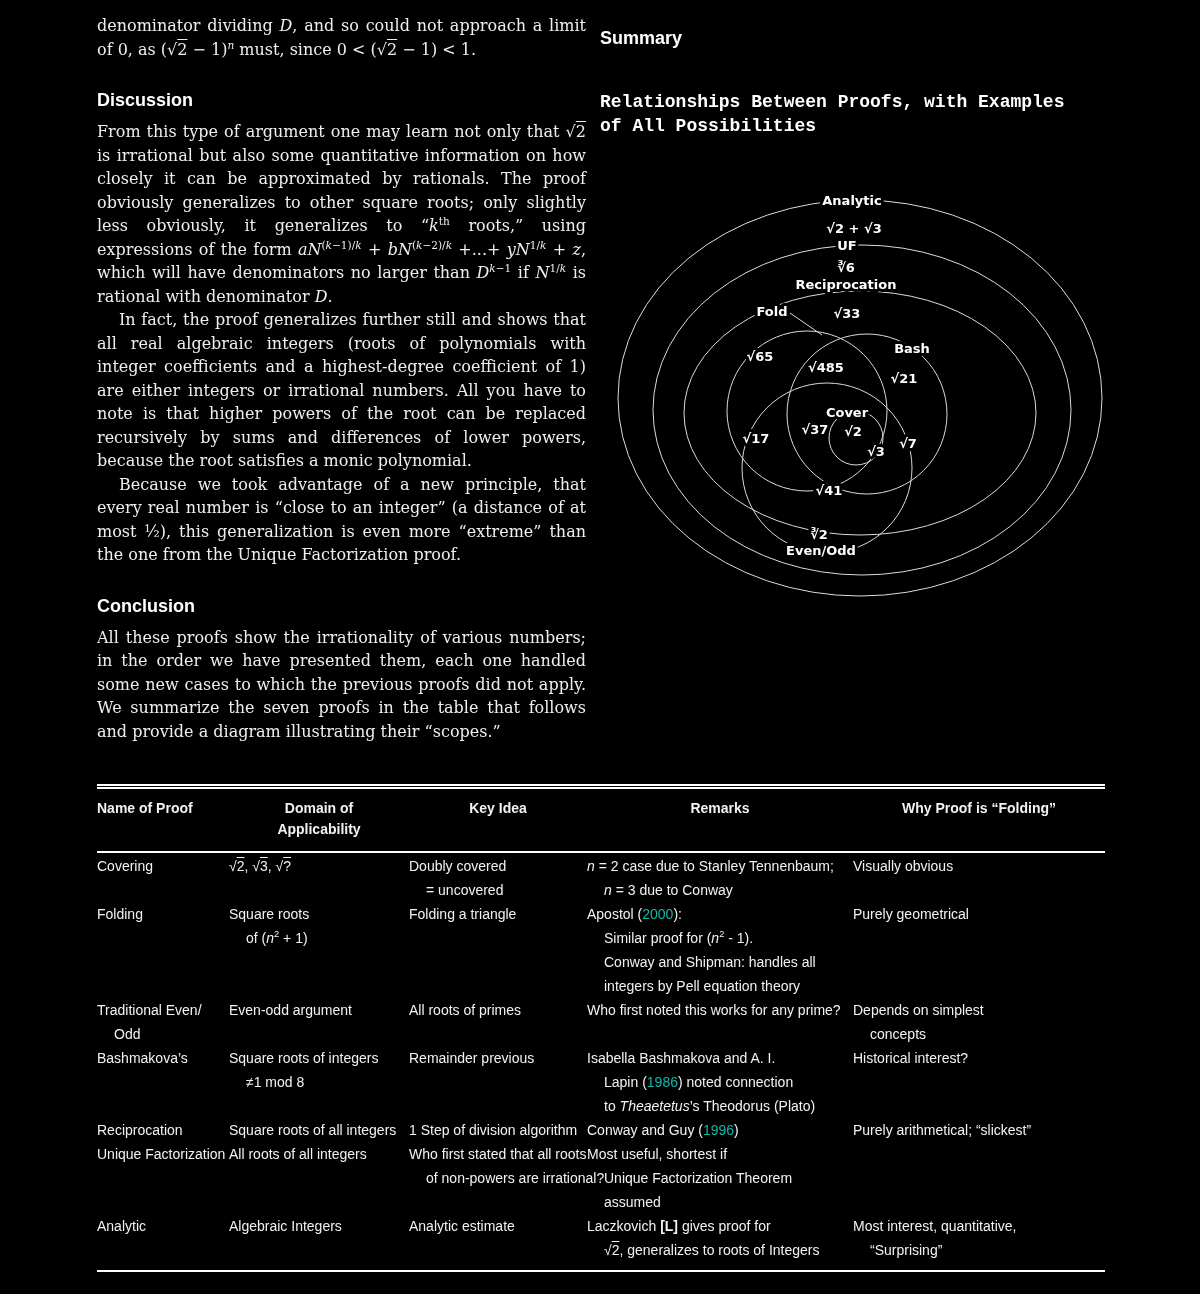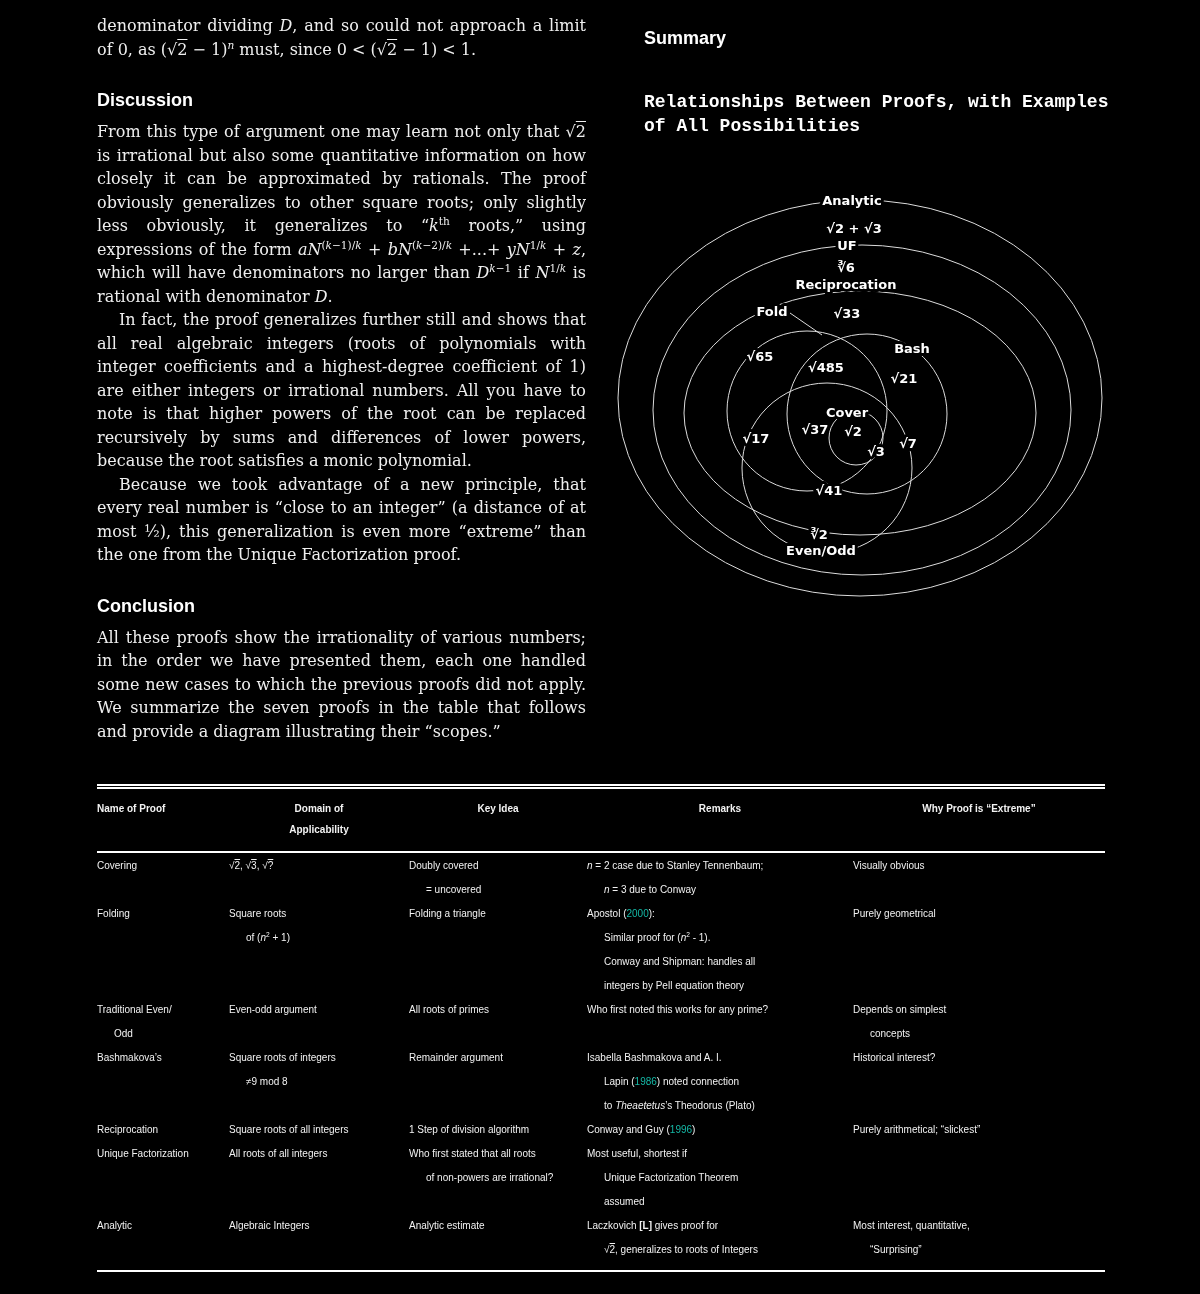--- a/index.html
+++ b/index.html
@@ -20,35 +20,35 @@
   }
   
   .left-col {
     position:absolute; left:97px; top:14px; width:489px;
     font-size:16px; line-height:23.5px; text-align:justify;
   }
   .left-col p { margin:0; }
   .left-col .head { margin:27px 0 8px; }
   .indent { text-indent:22px; }
   
-  .right-col { position:absolute; left:644px; top:26px; width:486px; }
+  .right-col { position:absolute; left:600px; top:26px; width:486px; }
   .right-col .rel-head { margin-top:40px;font-family:Liberation Mono, monospace; }
   
   svg.venn { position:absolute; left:614px; top:186px; }
   .venn ellipse, .venn circle { fill:none; stroke:#dcdcdc; stroke-width:1; }
   .venn line { stroke:#dcdcdc; stroke-width:1; }
   .venn text {
     fill:#fff; font-family:"DejaVu Sans", sans-serif;
     font-size:13px; font-weight:bold; text-anchor:middle;
     paint-order:stroke; stroke:#000; stroke-width:6px; stroke-linejoin:round;
   }
   
   .proof-table {
     position:absolute; left:97px; top:784px; width:1008px;
-    font-family:"Liberation Sans", sans-serif; font-size:10px; color:#f2f2f2;
+    font-family:"Liberation Sans", sans-serif; font-size:14px; color:#f2f2f2;
     border-top:5px double #fff; border-bottom:2px solid #fff;
     padding-bottom:8px;
   }
   .thead {
     display:grid; grid-template-columns:132px 180px 178px 266px 252px;
     padding:9px 0 11px; border-bottom:2px solid #fff;
     font-weight:bold; line-height:21px;
   }
   .thead .hc { text-align:center; }
   .thead .hc.first { text-align:left; }
@@ -108,21 +108,21 @@
     <text x="205" y="353">∛2</text>
     <text x="207" y="369">Even/Odd</text>
   </svg>
 
 <div class="proof-table">
   <div class="thead">
       <div class="hc first">Name of Proof</div>
       <div class="hc">Domain of<br>Applicability</div>
       <div class="hc">Key Idea</div>
       <div class="hc">Remarks</div>
-      <div class="hc">Why Proof is “Extreme”</div>
+      <div class="hc">Why Proof is “Folding”</div>
     </div>
   <div class="tbody">
       <div class="trow">
         <div class="tcell">
           <div>Covering</div>
         </div>
         <div class="tcell">
           <div>√<span class="ov">2</span>, √<span class="ov">3</span>, √<span class="ov">?</span></div>
         </div>
         <div class="tcell">
@@ -176,24 +176,24 @@
           <div>Depends on simplest</div>
           <div class="cont">concepts</div>
         </div>
       </div>
       <div class="trow">
         <div class="tcell">
           <div>Bashmakova’s</div>
         </div>
         <div class="tcell">
           <div>Square roots of integers</div>
-          <div class="cont">≠9 mod 8</div>
-        </div>
-        <div class="tcell">
-          <div>Remainder argument</div>
+          <div class="cont">≠1 mod 8</div>
+        </div>
+        <div class="tcell">
+          <div>Remainder previous</div>
         </div>
         <div class="tcell">
           <div>Isabella Bashmakova and A. I.</div>
           <div class="cont">Lapin (<span class="cite">1986</span>) noted connection</div>
           <div class="cont">to <i>Theaetetus</i>’s Theodorus (Plato)</div>
         </div>
         <div class="tcell">
           <div>Historical interest?</div>
         </div>
       </div>

